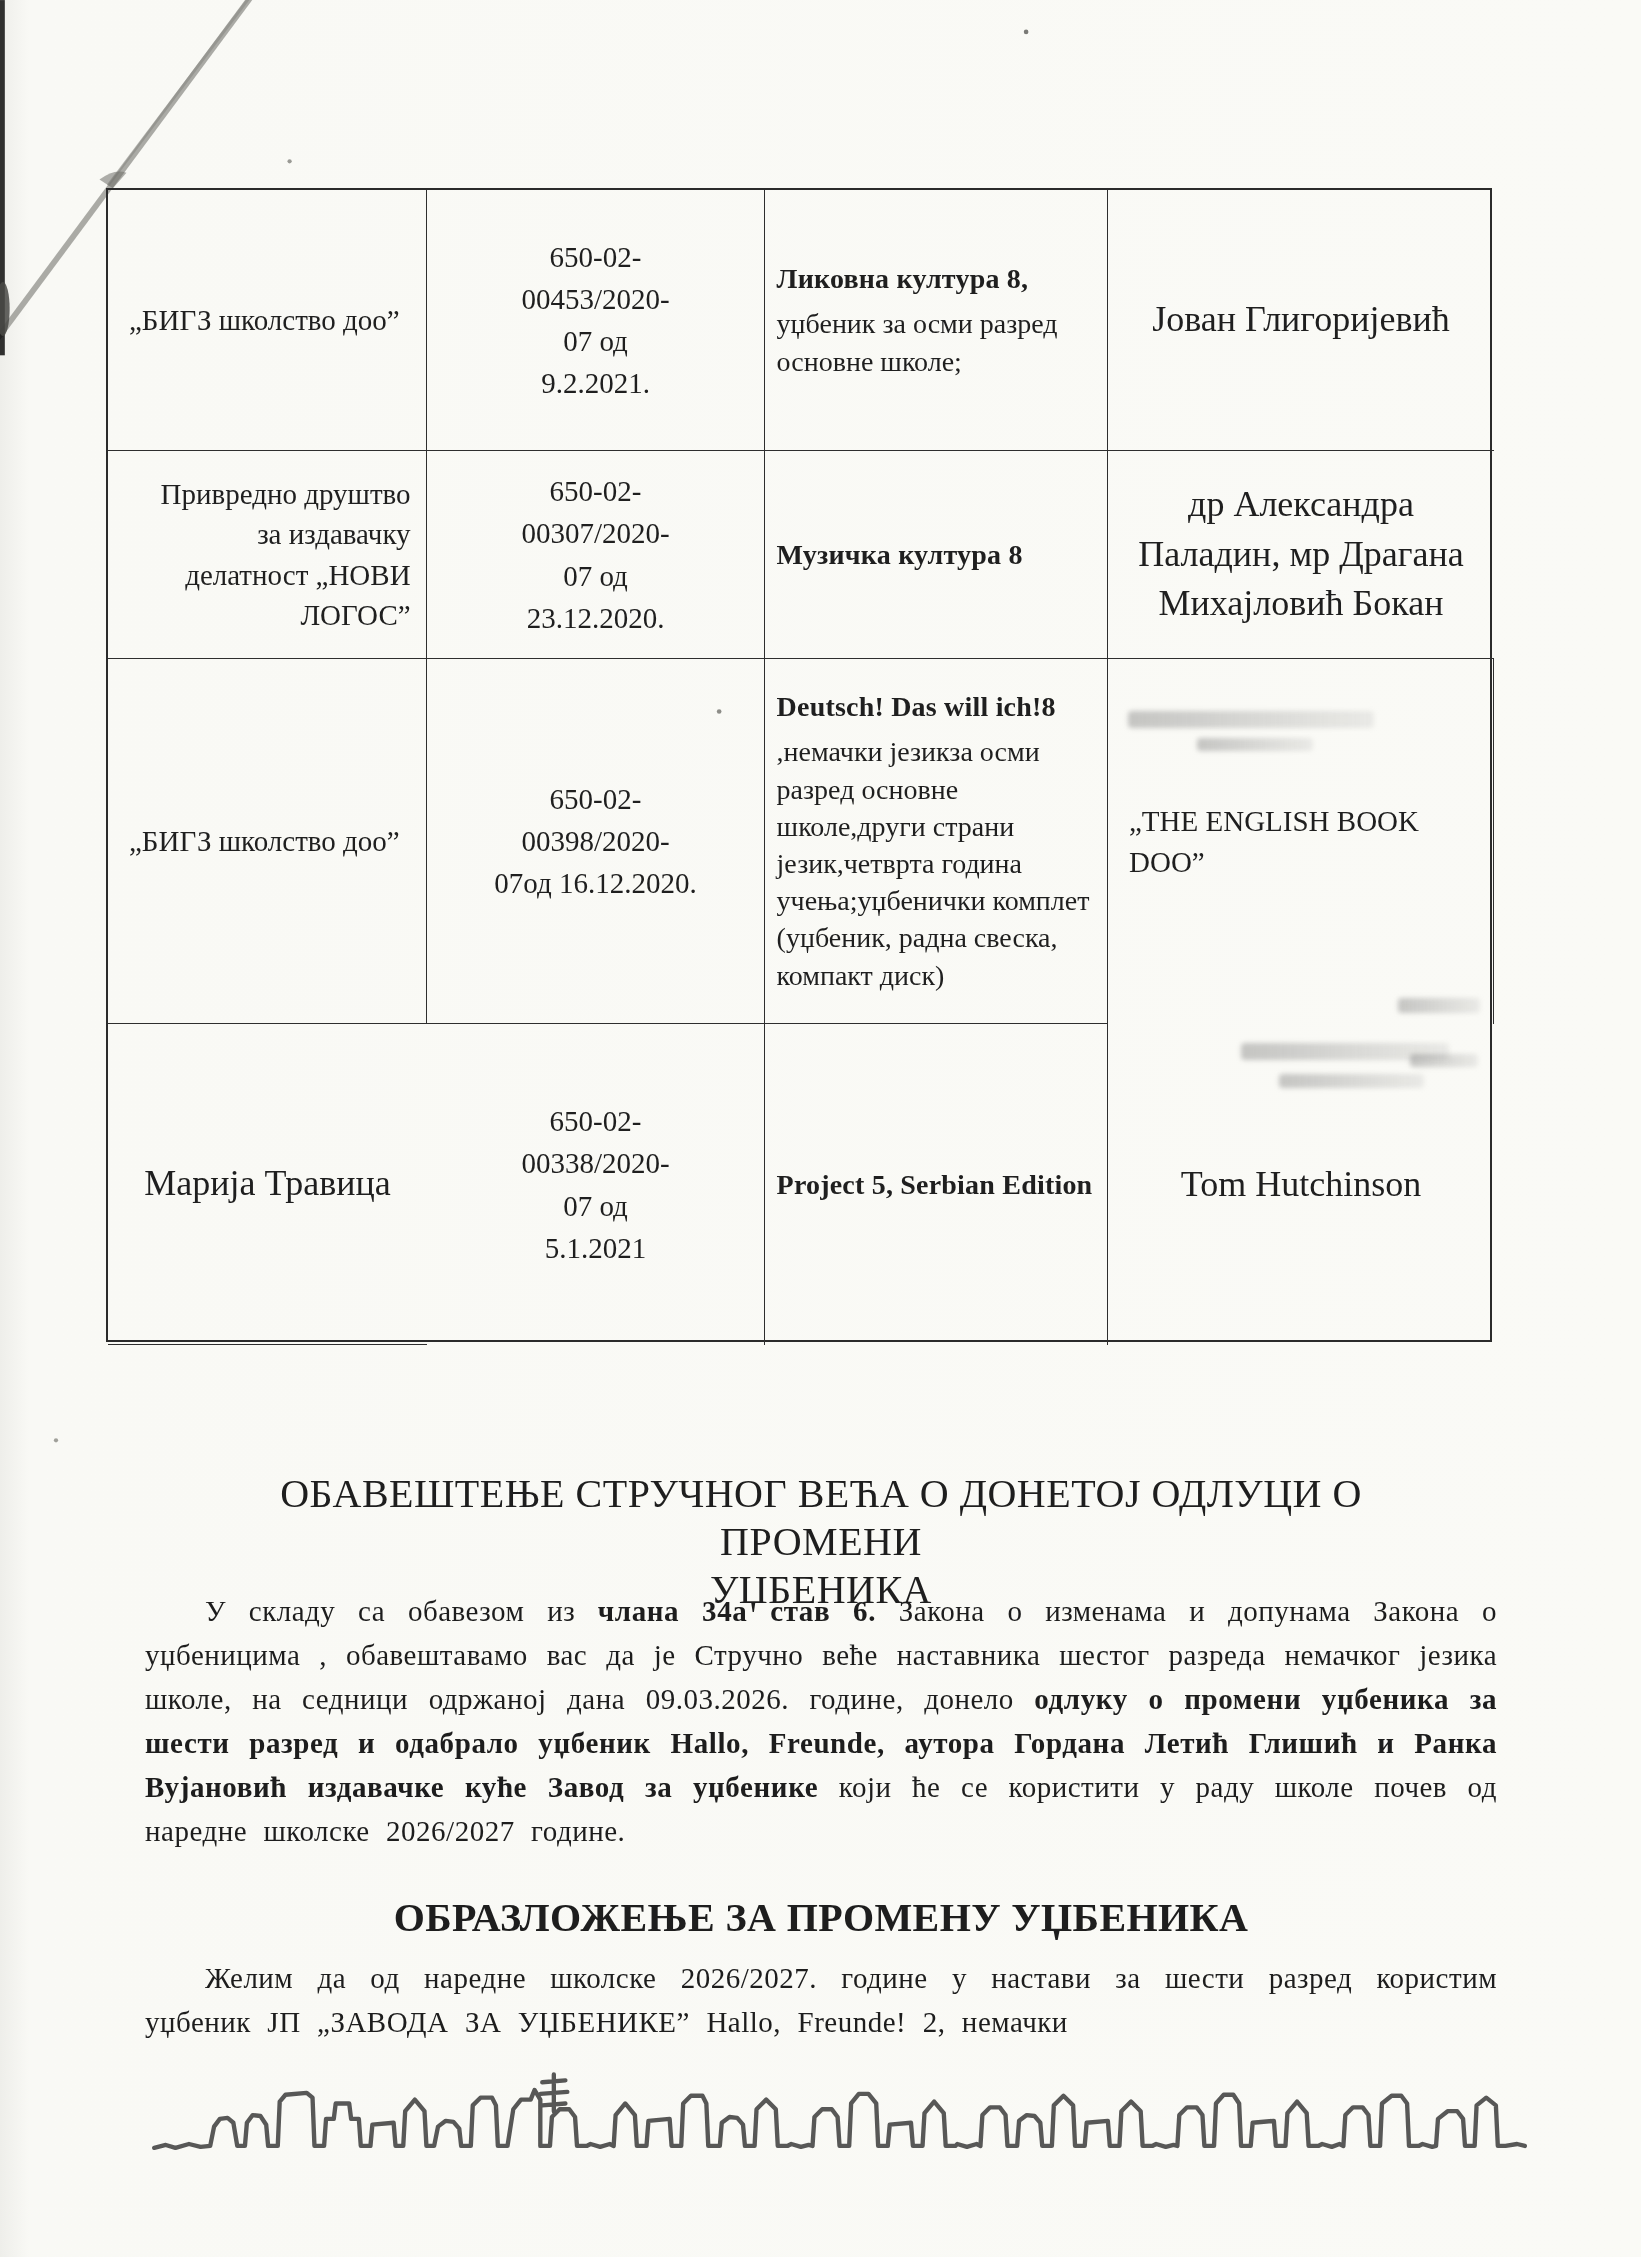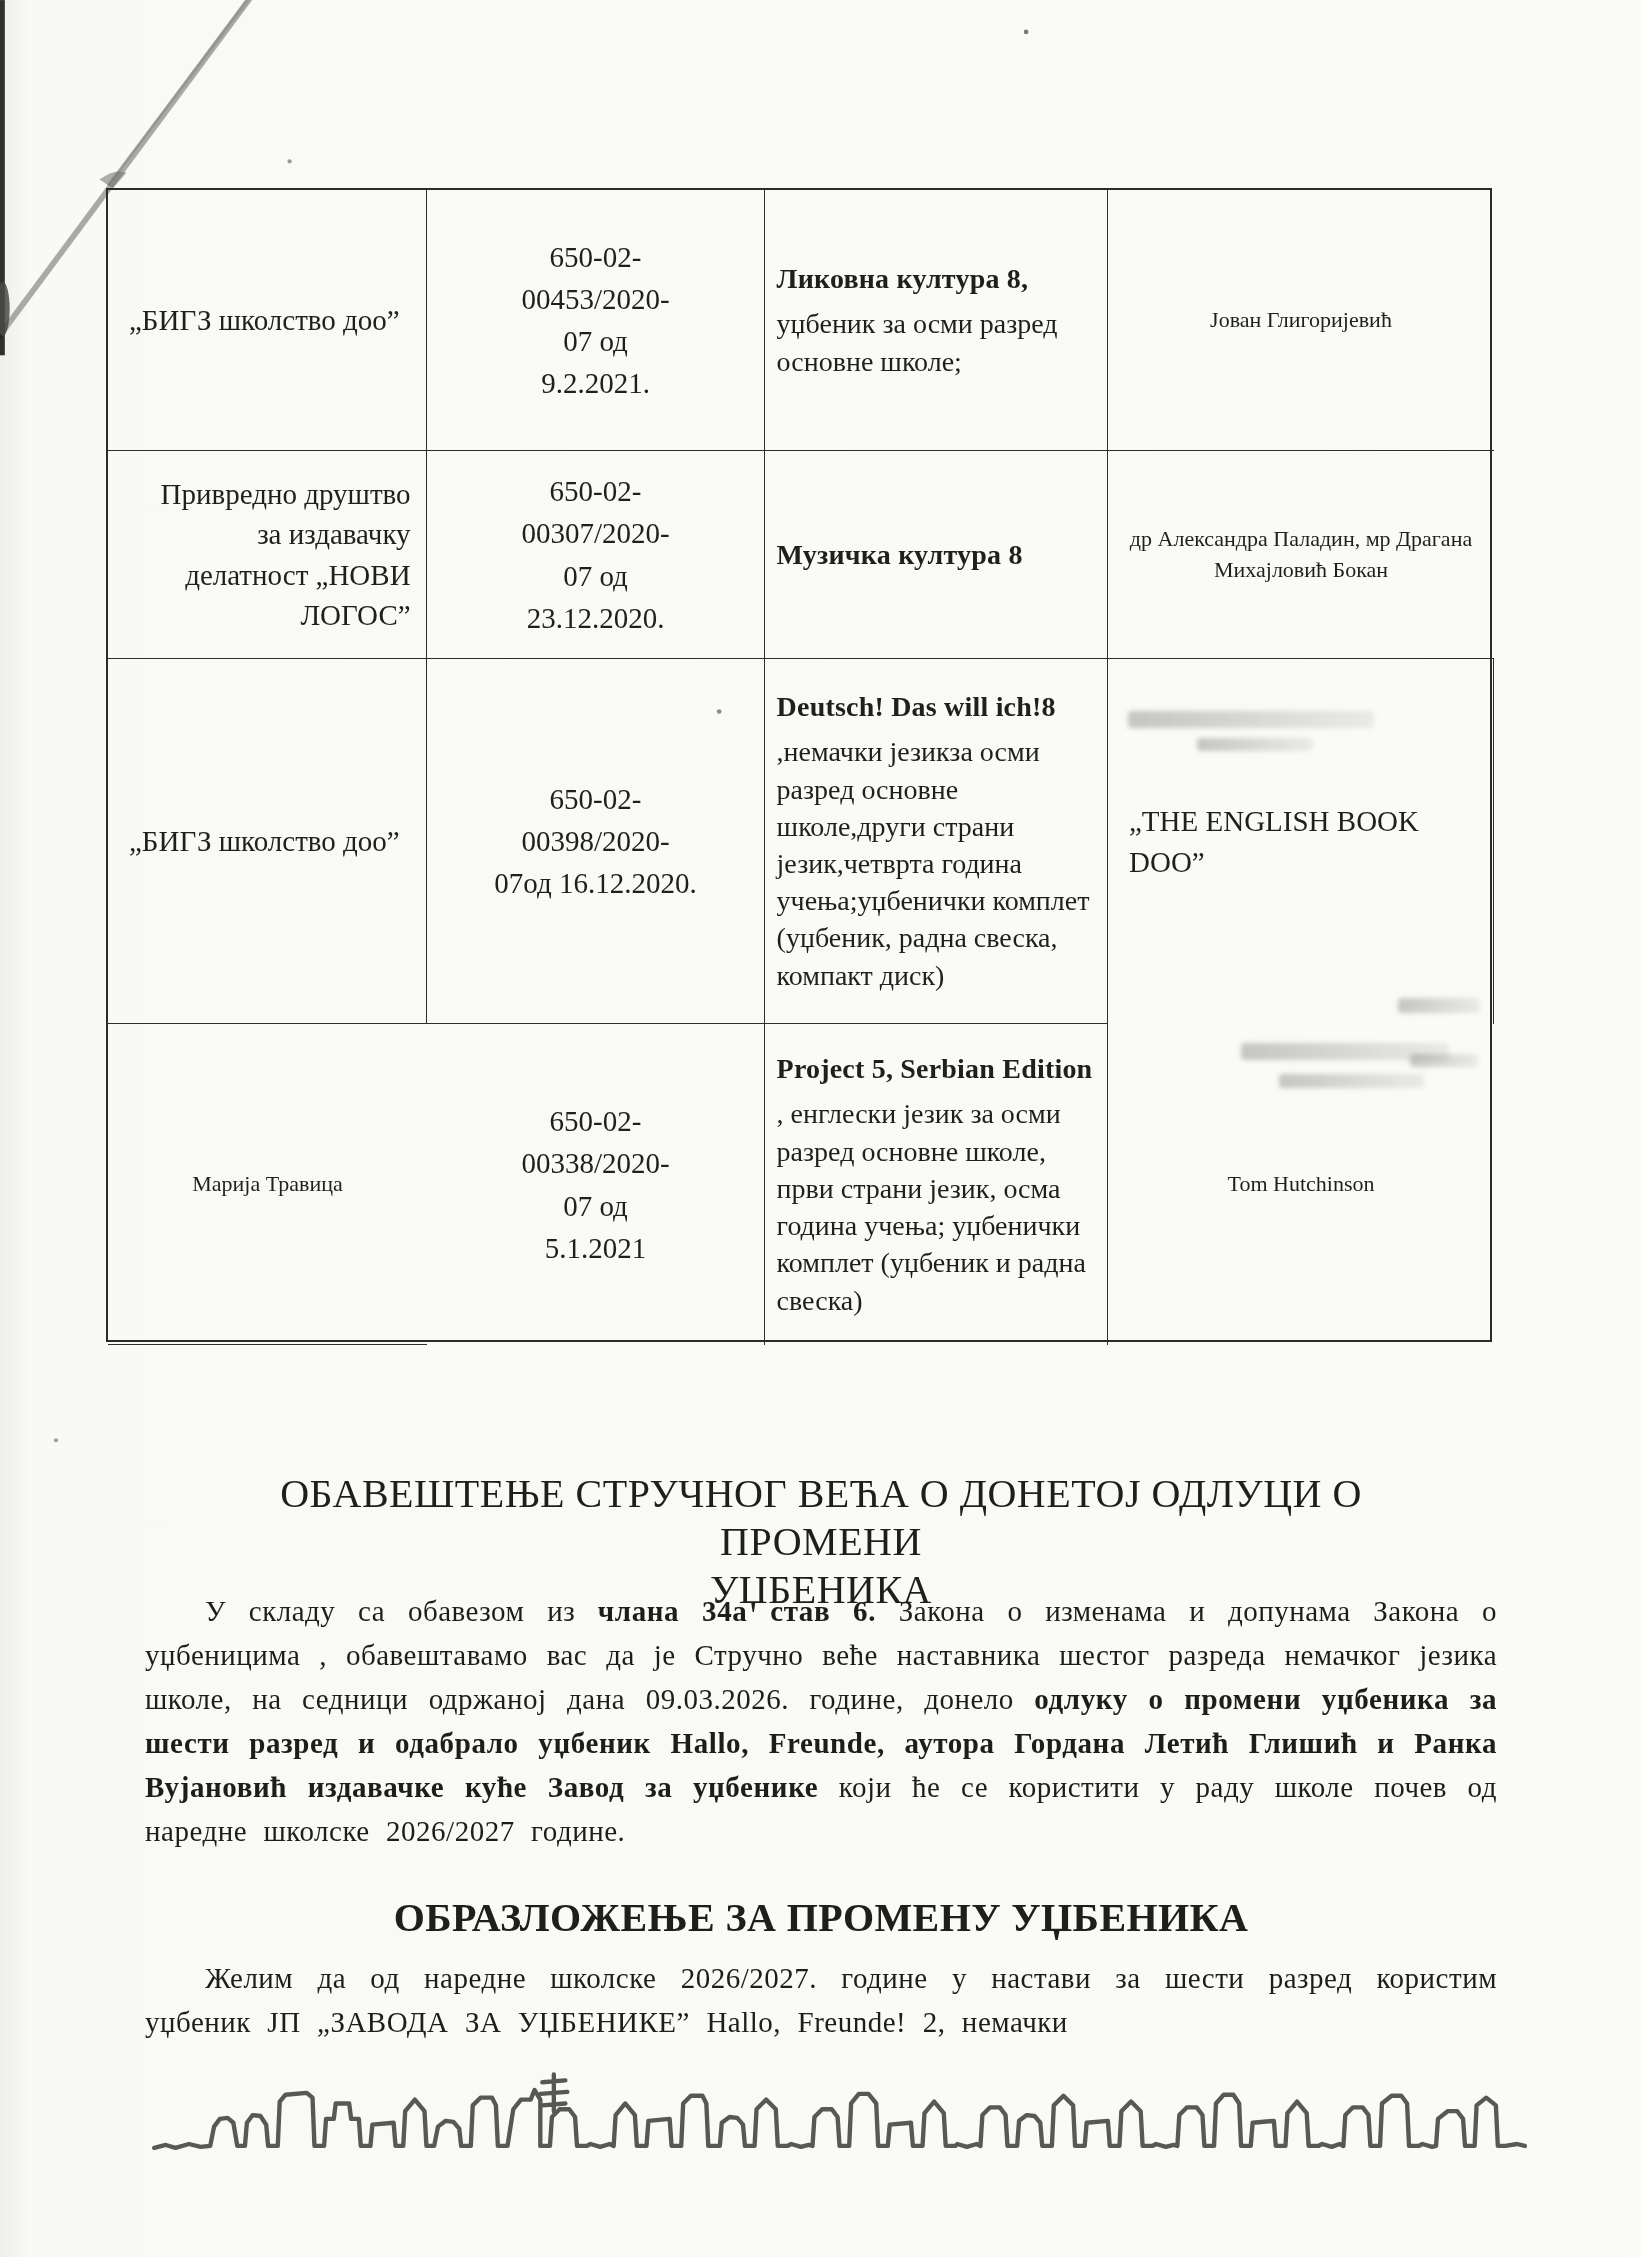--- a/index.html
+++ b/index.html
@@ -43,21 +43,21 @@
     overflow:hidden;
     color:#1f1f1f;
   }
   .t-cell.last-col{border-right:none;}
   .t-cell.last-row{border-bottom:none;}
   .cell-pub{text-align:left;padding-left:21px;padding-right:17.4px;font-size:29px;}
   .cell-pub.centered{text-align:right;padding-left:28px;padding-right:15.4px;}
   .cell-num{text-align:center;white-space:pre-line;font-size:29px;line-height:1.45;}
   .cell-title{text-align:left;font-size:28px;line-height:1.33;padding:5.8px 11.6px;gap:8px;}
   .cell-title b{letter-spacing:0.2px;}
-  .cell-auth{text-align:center;font-size:22px;}
+  .cell-auth{text-align:center;font-size:36px;}
   
   .h-center{
     position:absolute;left:261px;width:1120px;
     text-align:center;font-size:40px;line-height:48px;
     color:#1e1e1e;
   }
   .heading1{top:1470px;font-weight:normal;letter-spacing:0.5px;}
   .heading2{top:1894px;font-weight:bold;letter-spacing:0.4px;}
   .para{
     position:absolute;left:145px;width:1352px;
@@ -136,21 +136,20 @@
       <div>„THE ENGLISH BOOK DOO”</div>
     </div>
 
     <div class="t-cell cell-auth last-col">Марија Травица</div>
     <div class="t-cell cell-num last-row">650-02-
 00338/2020-
 07 од
 5.1.2021</div>
     <div class="t-cell cell-title last-row">
         <b>Project 5, Serbian Edition</b>
-        <span>, енглески језик за осми разред основне школе, први страни језик, осма година учења; уџбенички комплет (уџбеник и радна свеска)</span>
       </div>
     <div class="t-cell cell-auth last-col last-row">Tom Hutchinson</div>
   </div>
 
   <div class="h-center heading1">
     <div>ОБАВЕШТЕЊЕ СТРУЧНОГ ВЕЋА О ДОНЕТОЈ ОДЛУЦИ О ПРОМЕНИ</div>
     <div>УЏБЕНИКА</div>
   </div>
 
   <div class="para para1"><span>У складу са обавезом из </span><b>члана 34а став 6.</b><span> Закона о изменама и допунама Закона о уџбеницима , обавештавамо вас да је Стручно веће наставника шестог разреда немачког језика школе, на седници одржаној дана 09.03.2026. године, донело </span><b>одлуку о промени уџбеника за шести разред и одабрало уџбеник Hallo, Freunde, аутора Гордана Летић Глишић и Ранка Вујановић издавачке куће Завод за уџбенике</b><span> који ће се користити у раду школе почев од наредне школске 2026/2027 године.</span></div>

